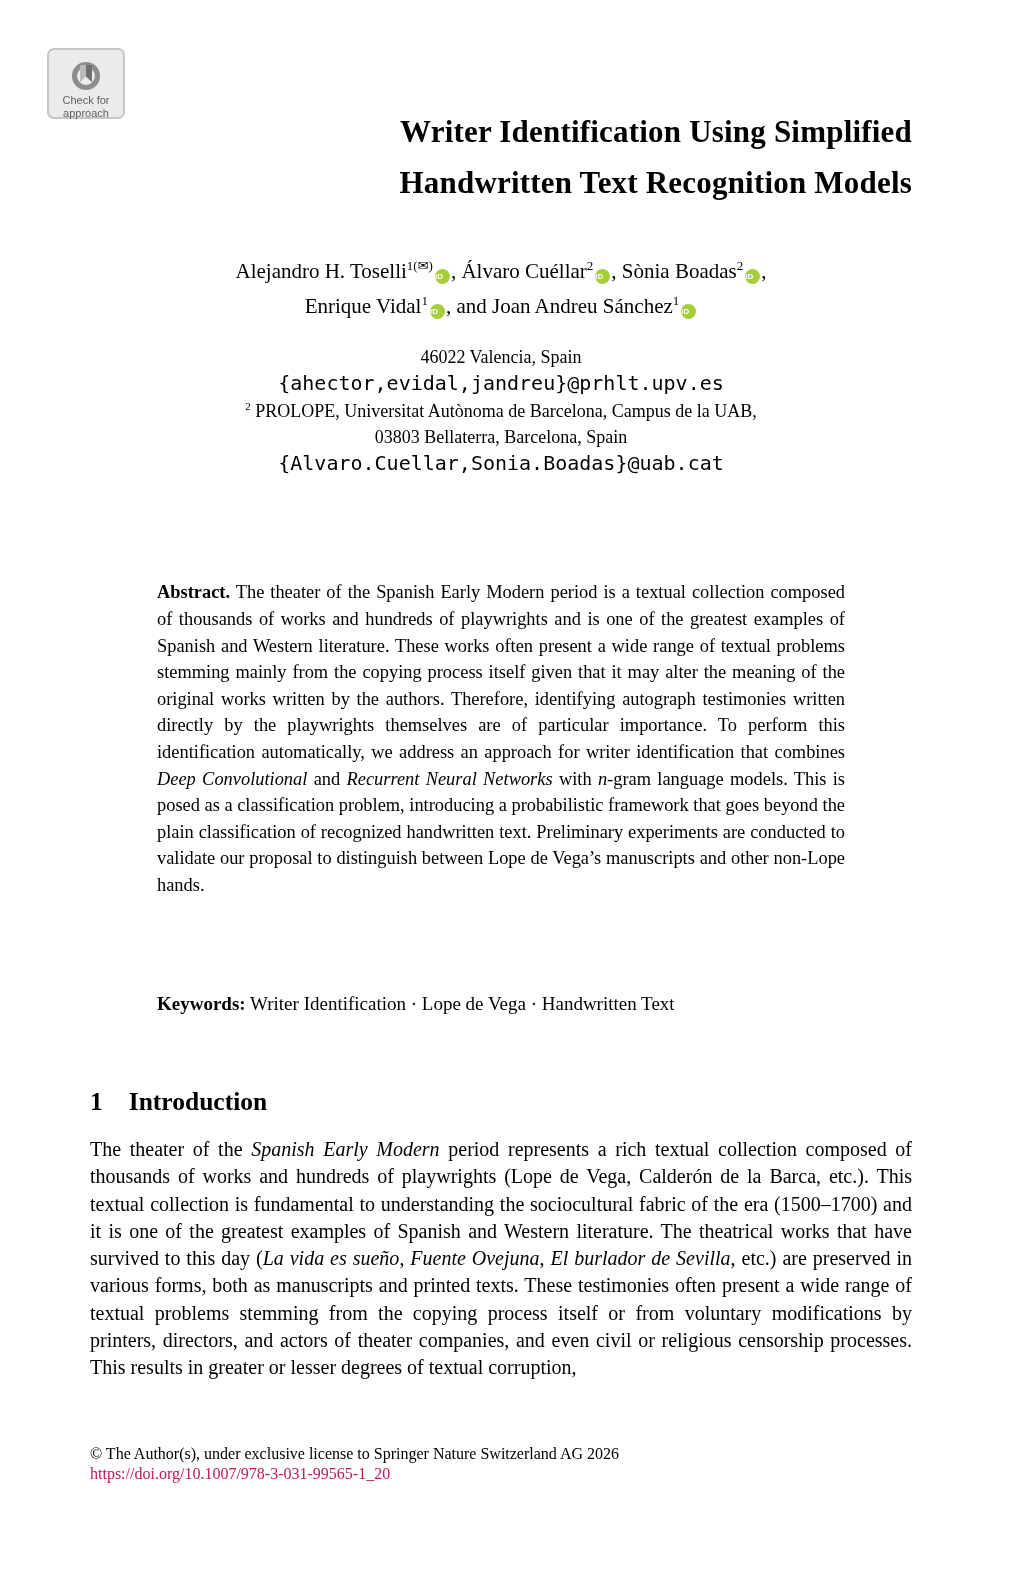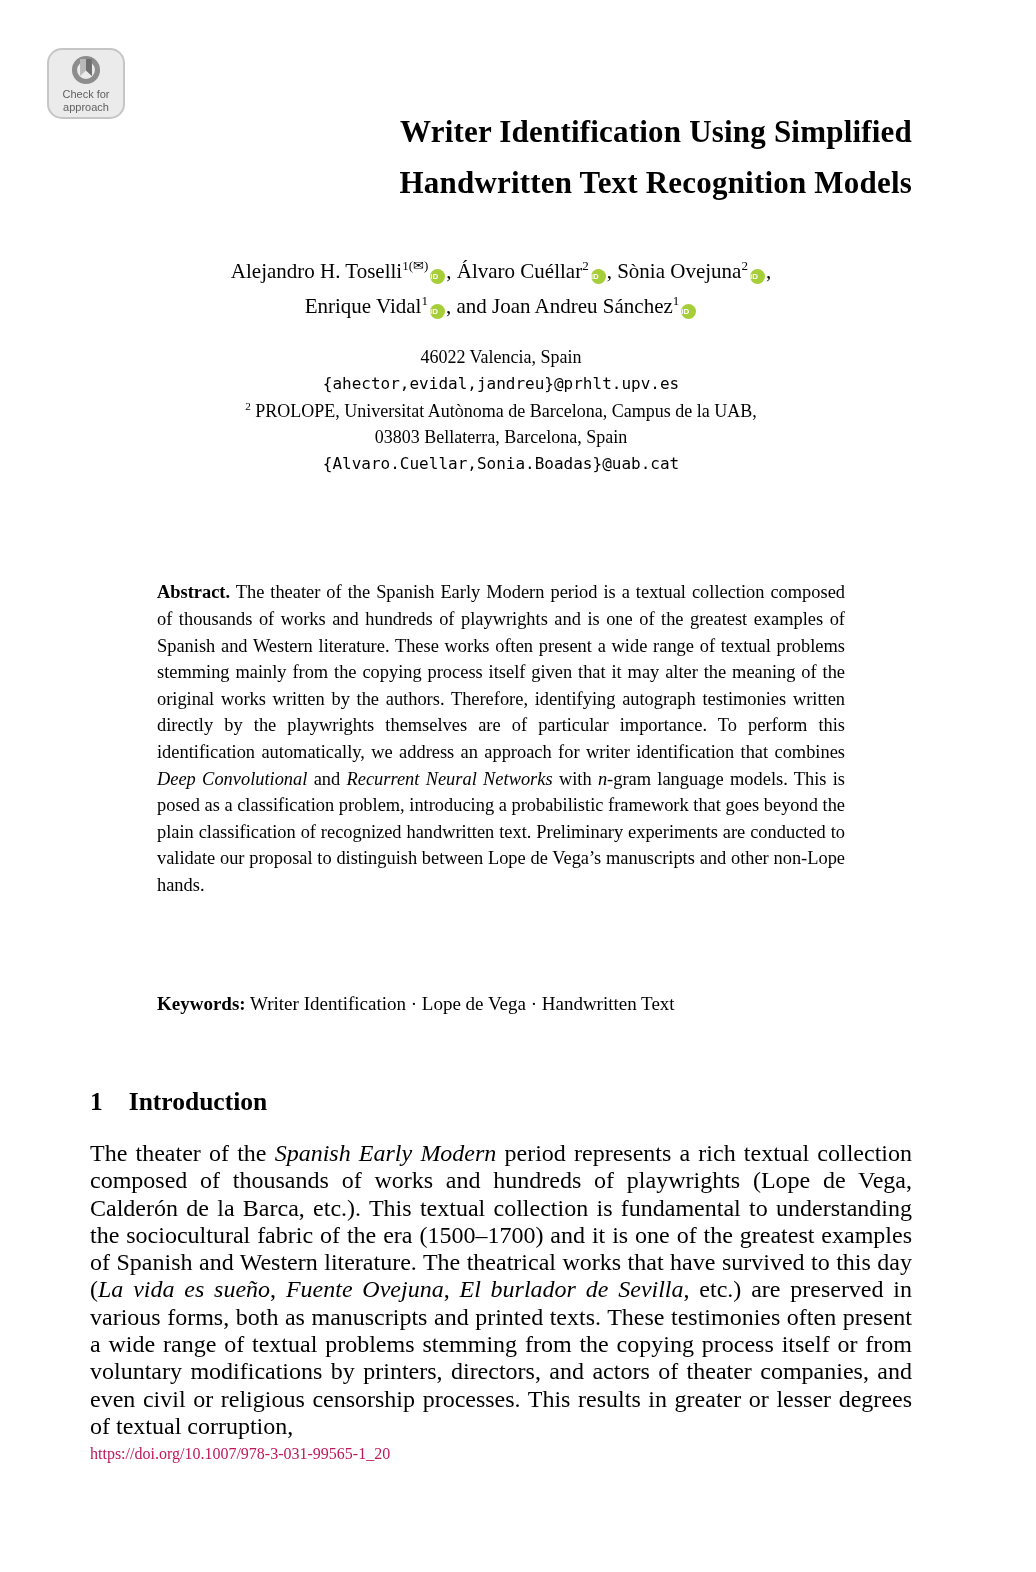--- a/index.html
+++ b/index.html
@@ -6,23 +6,23 @@
   .page {
     position:relative; width:1036px; height:1572px; margin:0 auto;
     background:#ffffff; color:#000;
     font-family:"Liberation Serif", serif;
     overflow:hidden;
   }
 
   
   .badge {
     position:absolute; left:47px; top:48px; width:78px; height:71px;
-    background:#ebebeb; border:2px solid #c6c6c6; border-radius:15px;
+    background:#ebebeb; border:2px solid #c6c6c6; border-radius:7px;
     box-sizing:border-box; display:flex; flex-direction:column; align-items:center;
-    padding-top:3px; cursor:pointer;
+    padding-top:9px; cursor:pointer;
   }
   .badge-logo { width:34px; height:34px; flex:0 0 auto; }
   .badge-text {
     font-family:"Liberation Sans", sans-serif; font-size:11px; line-height:12.5px;
     color:#5f5f5f; text-align:center; margin-top:1px;
   }
 
   
   .title {
     position:absolute; left:90px; top:106px; width:822px;
@@ -34,21 +34,21 @@
   .authors {
     position:absolute; left:70px; top:254px; width:862px;
     text-align:center; font-size:21px; line-height:35px;
   }
 
   
   .affiliations {
     position:absolute; left:90px; top:344px; width:822px;
     text-align:center; font-size:18px; line-height:26.3px;
   }
-  .affiliations .m { font-size:16px; }
+  .affiliations .m { font-size:20px; }
 
   
   .abstract {
     position:absolute; left:157px; top:561px; width:688px;
     font-size:18.4px; line-height:26.6px; text-align:justify;
     hyphens:auto; -webkit-hyphens:auto;
   }
 
   
   .keywords {
@@ -59,21 +59,21 @@
   
   .section-heading {
     position:absolute; left:90px; top:1055px; width:822px;
     font-size:25.5px; font-weight:bold;margin-top:32px;
   }
   .section-number { display:inline-block; margin-right:26px; }
 
   
   .intro {
     position:absolute; left:90px; top:1116px; width:822px;
-    font-size:24px; line-height:27.3px; text-align:justify;
+    font-size:20px; line-height:27.3px; text-align:justify;
     hyphens:auto; -webkit-hyphens:auto;
   }
 
   
   .footer {
     position:absolute; left:90px; top:1444px; width:822px;
     font-size:16px; line-height:20px;
   }
   .footer-link { color:#be185d; text-decoration:none; cursor:pointer; }
 
@@ -105,21 +105,21 @@
       <div>approach</div>
     </div>
   </div>
 
   <div class="title">
     <div>Writer Identification Using Simplified</div>
     <div>Handwritten Text Recognition Models</div>
   </div>
 
   <div class="authors">
-    <div><span class="">Alejandro H. Toselli</span><span class="sup">1(✉)</span><span class="icon-orcid">iD</span><span class="">, Álvaro Cuéllar</span><span class="sup">2</span><span class="icon-orcid">iD</span><span class="">,  Sònia Ovejuna</span><span class="sup">2</span><span class="icon-orcid">iD</span><span class="">,</span></div>
+    <div><span class="">Alejandro H. Toselli</span><span class="sup">1(✉)</span><span class="icon-orcid">iD</span><span class="">, Álvaro Cuéllar</span><span class="sup">2</span><span class="icon-orcid">iD</span><span class="">,  Sònia Boadas</span><span class="sup">2</span><span class="icon-orcid">iD</span><span class="">,</span></div>
     <div><span class="">Enrique Vidal</span><span class="sup">1</span><span class="icon-orcid">iD</span><span class="">, and Joan Andreu Sánchez</span><span class="sup">1</span><span class="icon-orcid">iD</span></div>
   </div>
 
   <div class="affiliations">
     <div><span class="">46022 Valencia, Spain</span></div>
     <div><span class="m">{ahector,evidal,jandreu}@prhlt.upv.es</span></div>
     <div><span class="sup">2</span><span class=""> PROLOPE, Universitat Autònoma de Barcelona, Campus de la UAB,</span></div>
     <div><span class="">03803 Bellaterra, Barcelona, Spain</span></div>
     <div><span class="m">{Alvaro.Cuellar,Sonia.Boadas}@uab.cat</span></div>
   </div>
@@ -128,16 +128,17 @@
 
   <div class="keywords"><span class="b">Keywords:</span><span class=""> Writer Identification · Lope de Vega · Handwritten Text</span></div>
 
   <div class="section-heading">
     <span class="section-number">1</span><span>Introduction</span>
   </div>
 
   <p class="intro"><span class="">The theater of the </span><span class="i">Spanish Early Modern</span><span class=""> period represents a rich textual collection composed of thousands of works and hundreds of playwrights (Lope de Vega, Calderón de la Barca, etc.). This textual collection is fundamental to understanding the sociocultural fabric of the era (1500–1700) and it is one of the greatest examples of Spanish and Western literature. The theatrical works that have survived to this day (</span><span class="i">La vida es sueño</span><span class="">, </span><span class="i">Fuente Ovejuna</span><span class="">, </span><span class="i">El burlador de Sevilla</span><span class="">, etc.) are preserved in various forms, both as manuscripts and printed texts. These testimonies often present a wide range of textual problems stemming from the copying process itself or from voluntary modifications by printers, directors, and actors of theater companies, and even civil or religious censorship processes. This results in greater or lesser degrees of textual corruption,</span></p>
 
   <div class="footer">
+    <div>© The Author(s), under exclusive license to Springer Nature Switzerland AG 2026</div>
     <div><a class="footer-link">https://doi.org/10.1007/978-3-031-99565-1_20</a></div>
   </div>
 
 </div>
 
 </body></html>

